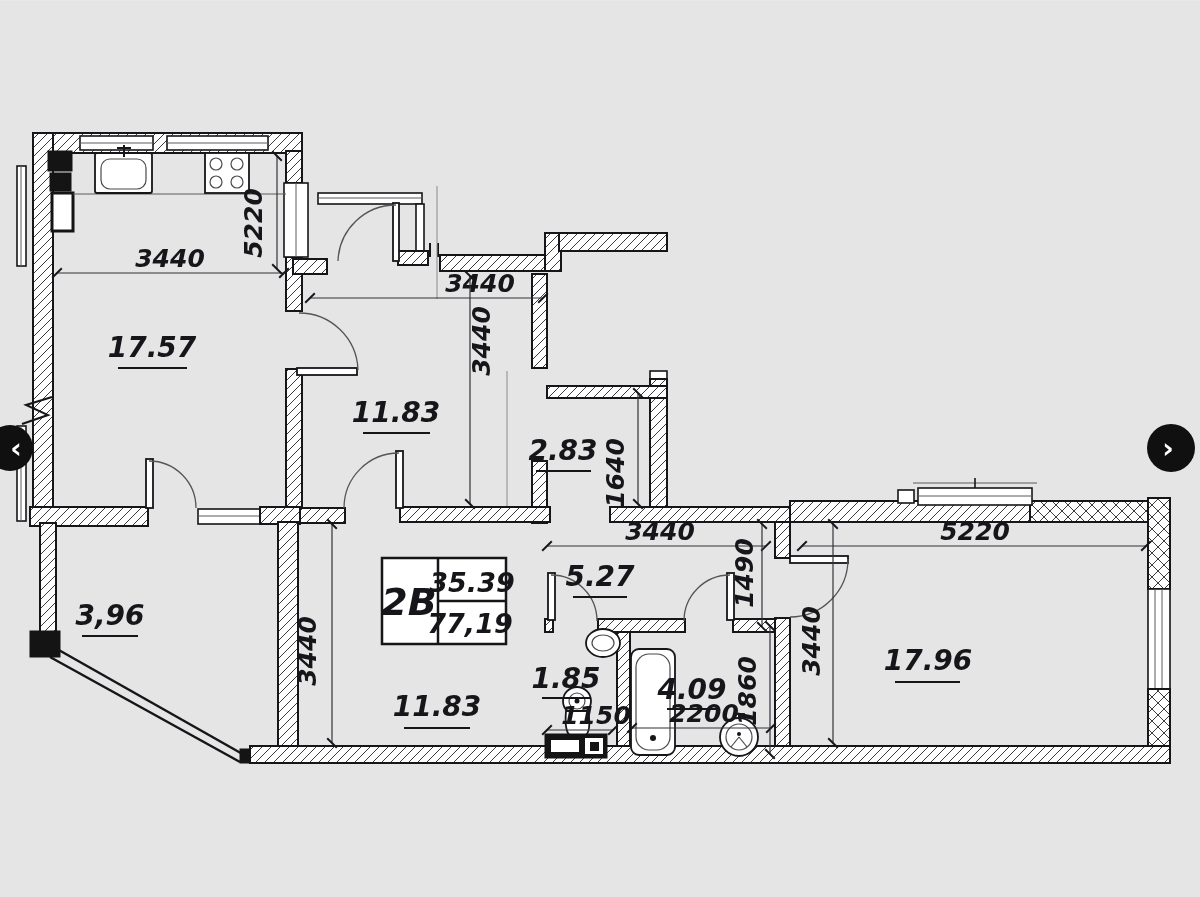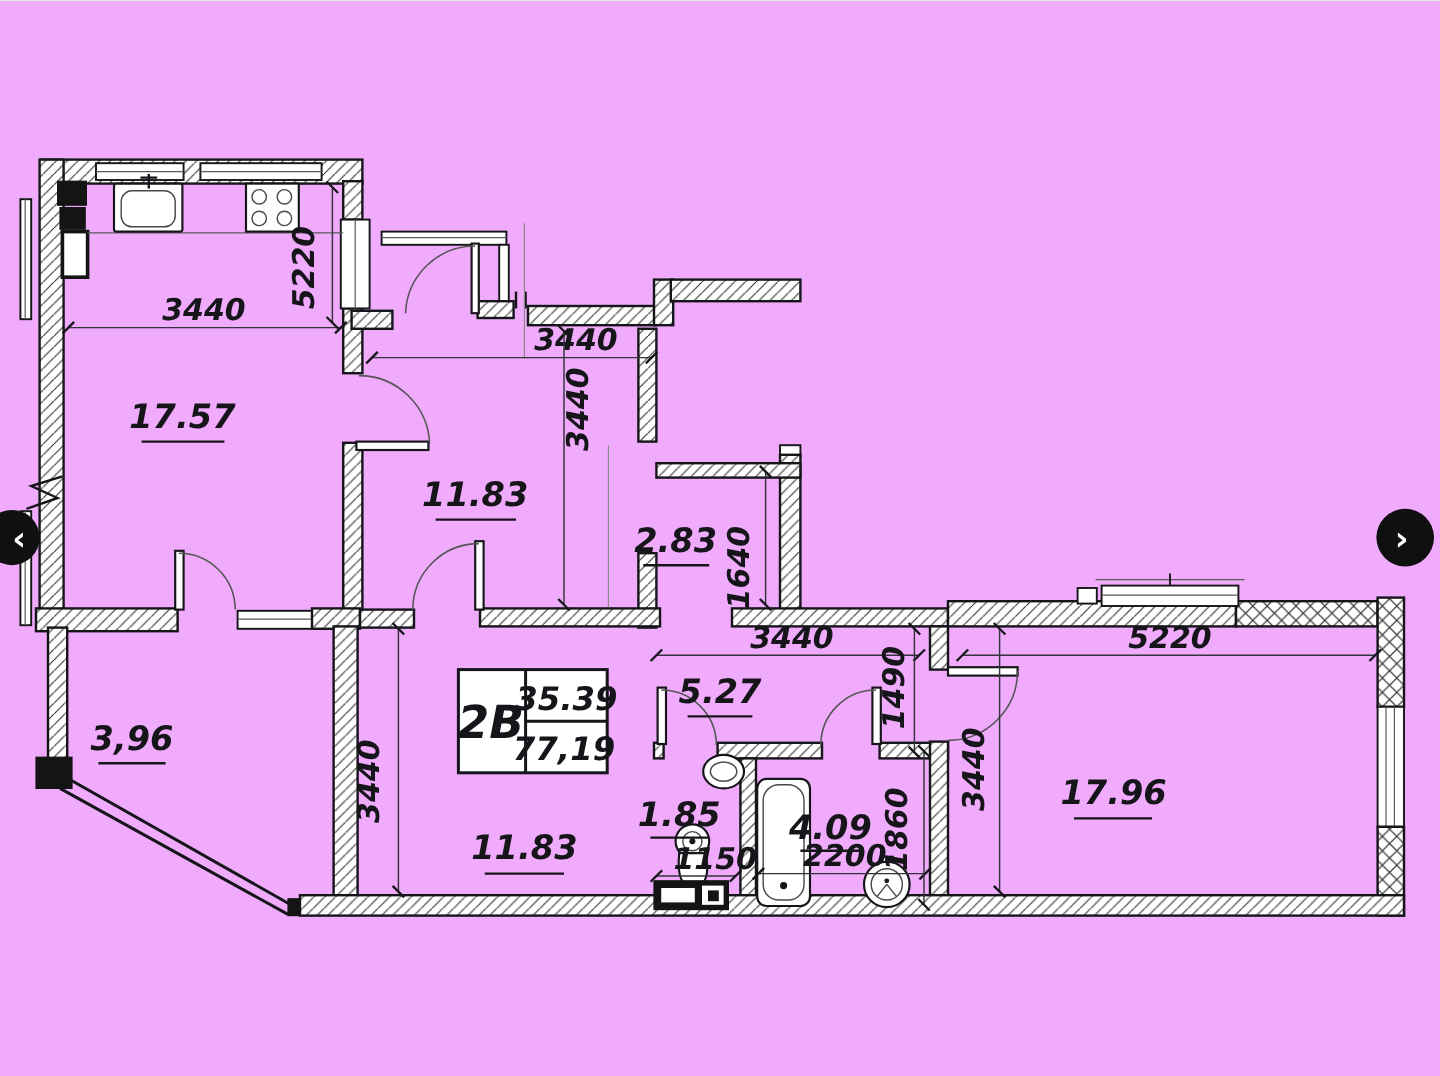--- a/index.html
+++ b/index.html
@@ -1,16 +1,16 @@
 <!DOCTYPE html>
 <html><head>
 <meta charset="utf-8">
 <style>
   html,body{margin:0;padding:0;background:#fff;}
-  .stage{position:relative;width:1200px;height:897px;background:#f0abfc;overflow:hidden;
+  .stage{position:relative;width:1200px;height:897px;background:#e5e5e5;overflow:hidden;
          border-top:1px solid #e8e8e8;}
   svg{position:absolute;left:0;top:0;}
   svg text{font-family:"DejaVu Sans","Liberation Sans",sans-serif;font-style:italic;
            font-weight:bold;fill:#16161a;}
   .wall{fill:url(#hatch);stroke:#16161a;stroke-width:2;}
   .xwall{fill:url(#xhatch);stroke:#16161a;stroke-width:2;}
   .win{fill:#ffffff;stroke:#16161a;stroke-width:1.6;}
   .thin{stroke:#5a5a5a;stroke-width:1;fill:none;}
   .blackbox{fill:#141414;stroke:#141414;}
   .fix{fill:#ffffff;stroke:#16161a;stroke-width:1.8;}

